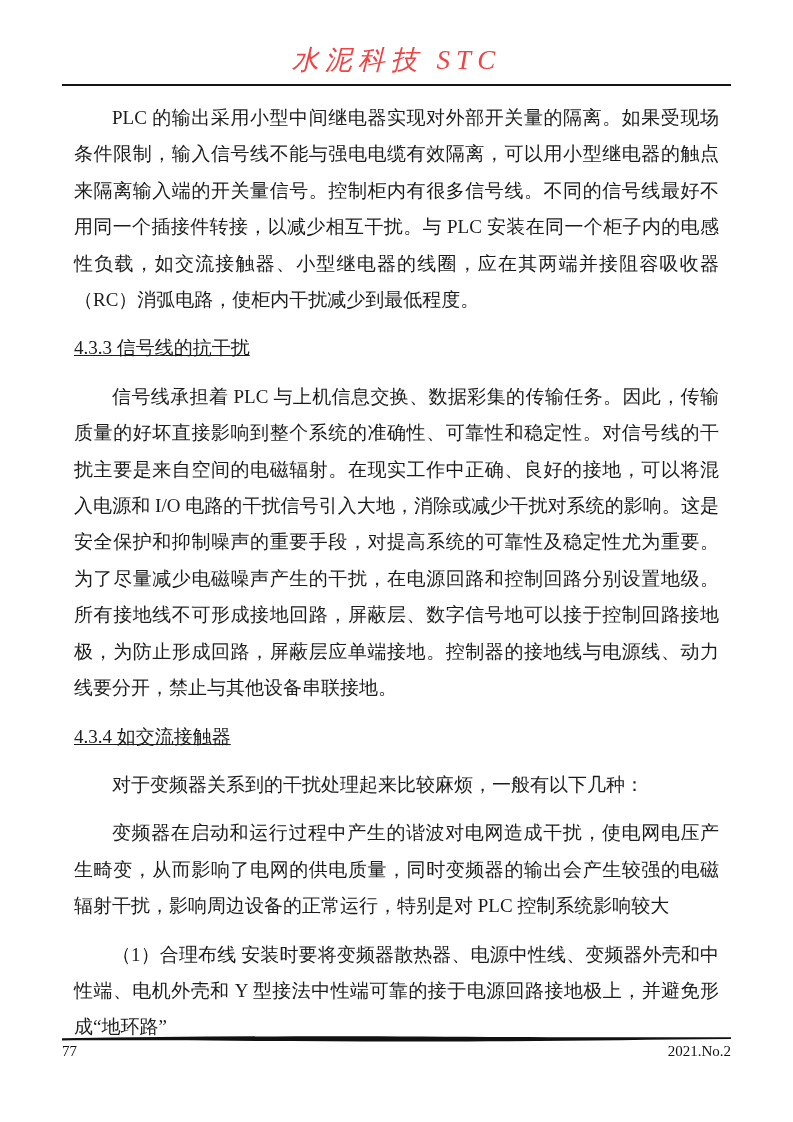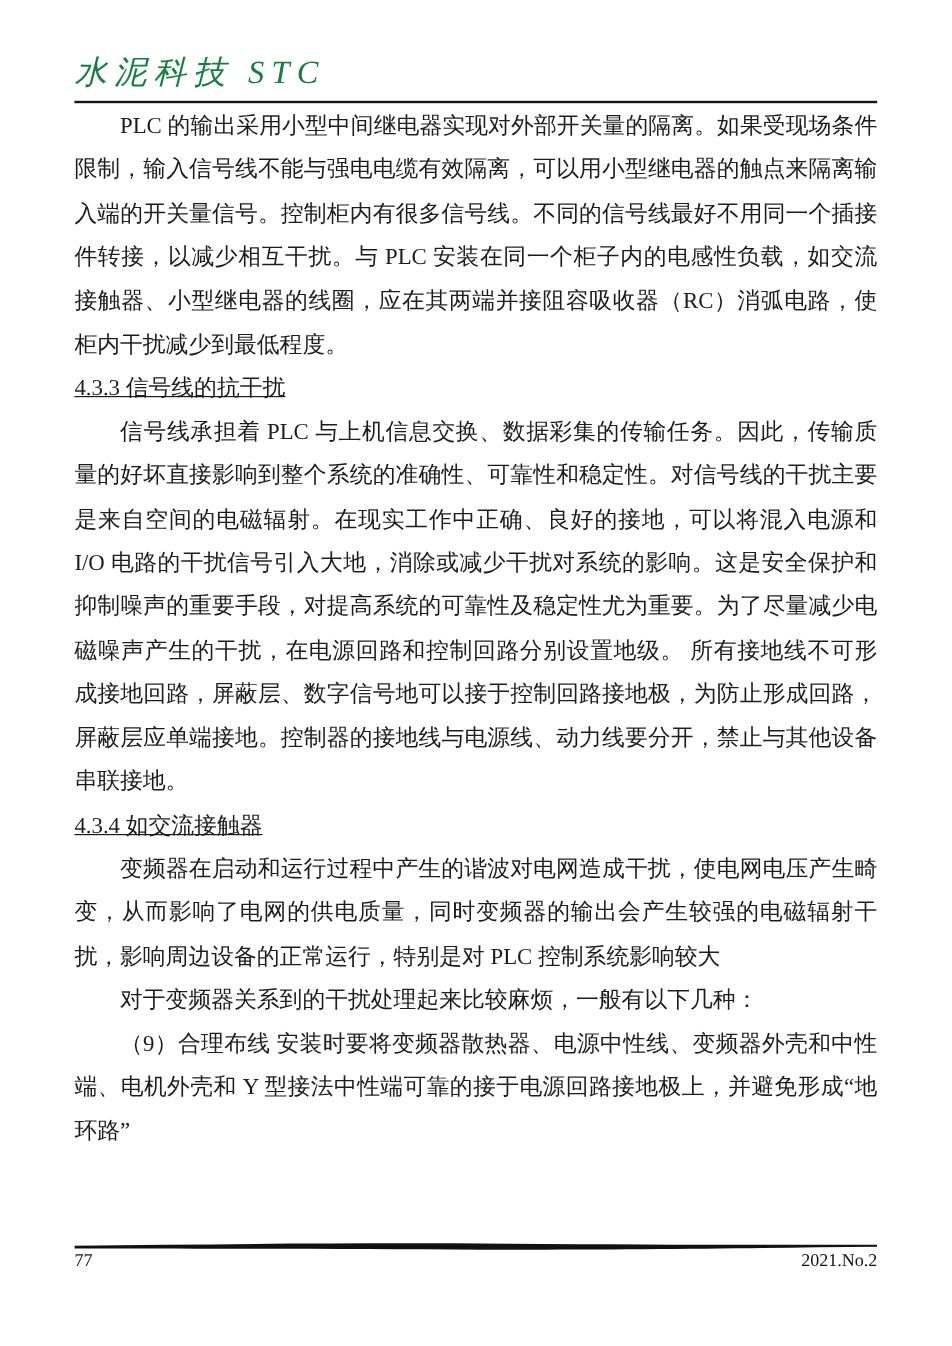--- a/index.html
+++ b/index.html
@@ -14,25 +14,25 @@
     background: #ffffff;
     overflow: hidden;
     font-family: "Liberation Serif", serif;
     color: #1a1a1a;
   }
   .journal-title {
     position: absolute;
     top: 42px;
     left: 62px;
     width: 669px;
-    text-align: left;
+    text-align: center;
     font-size: 27px;
     font-style: italic;
     letter-spacing: 6px;
-    color: #15803d;
+    color: #ef4444;
     white-space: nowrap;
   }
   .header-rule {
     position: absolute;
     top: 84px;
     left: 62px;
     width: 669px;
     height: 2px;
     background: #151515;
   }
@@ -41,21 +41,21 @@
     top: 88px;
     left: 62px;
     width: 669px;
     font-size: 19px;
     line-height: 36.4px;
     text-align: justify;
     text-justify: inter-ideograph;
     color: #1c1c1c;
   }
   .doc-body p, .doc-body h3 {
-    margin: 0;
+    margin: 12px;
     padding: 0;
     font-size: 19px;
     font-weight: normal;
   }
   .para { text-indent: 2em; }
   .heading { text-indent: 0; text-align: left; text-decoration: underline; }
   .footer-rule {
     position: absolute;
     top: 1035px;
     left: 62px;
@@ -90,23 +90,23 @@
 
   <div class="journal-title">水泥科技 STC</div>
 
   <div class="header-rule"></div>
 
   <div class="doc-body">
     <p class="para">PLC 的输出采用小型中间继电器实现对外部开关量的隔离。如果受现场条件限制，输入信号线不能与强电电缆有效隔离，可以用小型继电器的触点来隔离输入端的开关量信号。控制柜内有很多信号线。不同的信号线最好不用同一个插接件转接，以减少相互干扰。与 PLC 安装在同一个柜子内的电感性负载，如交流接触器、小型继电器的线圈，应在其两端并接阻容吸收器（RC）消弧电路，使柜内干扰减少到最低程度。</p>
     <h3 class="heading">4.3.3 信号线的抗干扰</h3>
     <p class="para">信号线承担着 PLC 与上机信息交换、数据彩集的传输任务。因此，传输质量的好坏直接影响到整个系统的准确性、可靠性和稳定性。对信号线的干扰主要是来自空间的电磁辐射。在现实工作中正确、良好的接地，可以将混入电源和 I/O 电路的干扰信号引入大地，消除或减少干扰对系统的影响。这是安全保护和抑制噪声的重要手段，对提高系统的可靠性及稳定性尤为重要。为了尽量减少电磁噪声产生的干扰，在电源回路和控制回路分别设置地级。 所有接地线不可形成接地回路，屏蔽层、数字信号地可以接于控制回路接地极，为防止形成回路，屏蔽层应单端接地。控制器的接地线与电源线、动力线要分开，禁止与其他设备串联接地。</p>
     <h3 class="heading">4.3.4 如交流接触器</h3>
+    <p class="para">对于变频器关系到的干扰处理起来比较麻烦，一般有以下几种：</p>
     <p class="para">变频器在启动和运行过程中产生的谐波对电网造成干扰，使电网电压产生畸变，从而影响了电网的供电质量，同时变频器的输出会产生较强的电磁辐射干扰，影响周边设备的正常运行，特别是对 PLC 控制系统影响较大</p>
-    <p class="para">对于变频器关系到的干扰处理起来比较麻烦，一般有以下几种：</p>
-    <p class="para">（9）合理布线 安装时要将变频器散热器、电源中性线、变频器外壳和中性端、电机外壳和 Y 型接法中性端可靠的接于电源回路接地极上，并避免形成“地环路”</p>
+    <p class="para">（1）合理布线 安装时要将变频器散热器、电源中性线、变频器外壳和中性端、电机外壳和 Y 型接法中性端可靠的接于电源回路接地极上，并避免形成“地环路”</p>
   </div>
 
   <div class="footer-rule">
     <svg width="669" height="8" viewBox="0 0 669 8" xmlns="http://www.w3.org/2000/svg" aria-hidden="true">
       <path d="M0 3.2 C 120 1.8, 230 0.6, 360 1.4 C 480 2.2, 590 2.6, 669 2.2
                L 669 4.0 C 560 5.0, 470 6.6, 340 6.4 C 220 6.2, 90 5.2, 0 5.4 Z" fill="#111111"></path>
     </svg>
   </div>
 
   <div class="footer-row">

